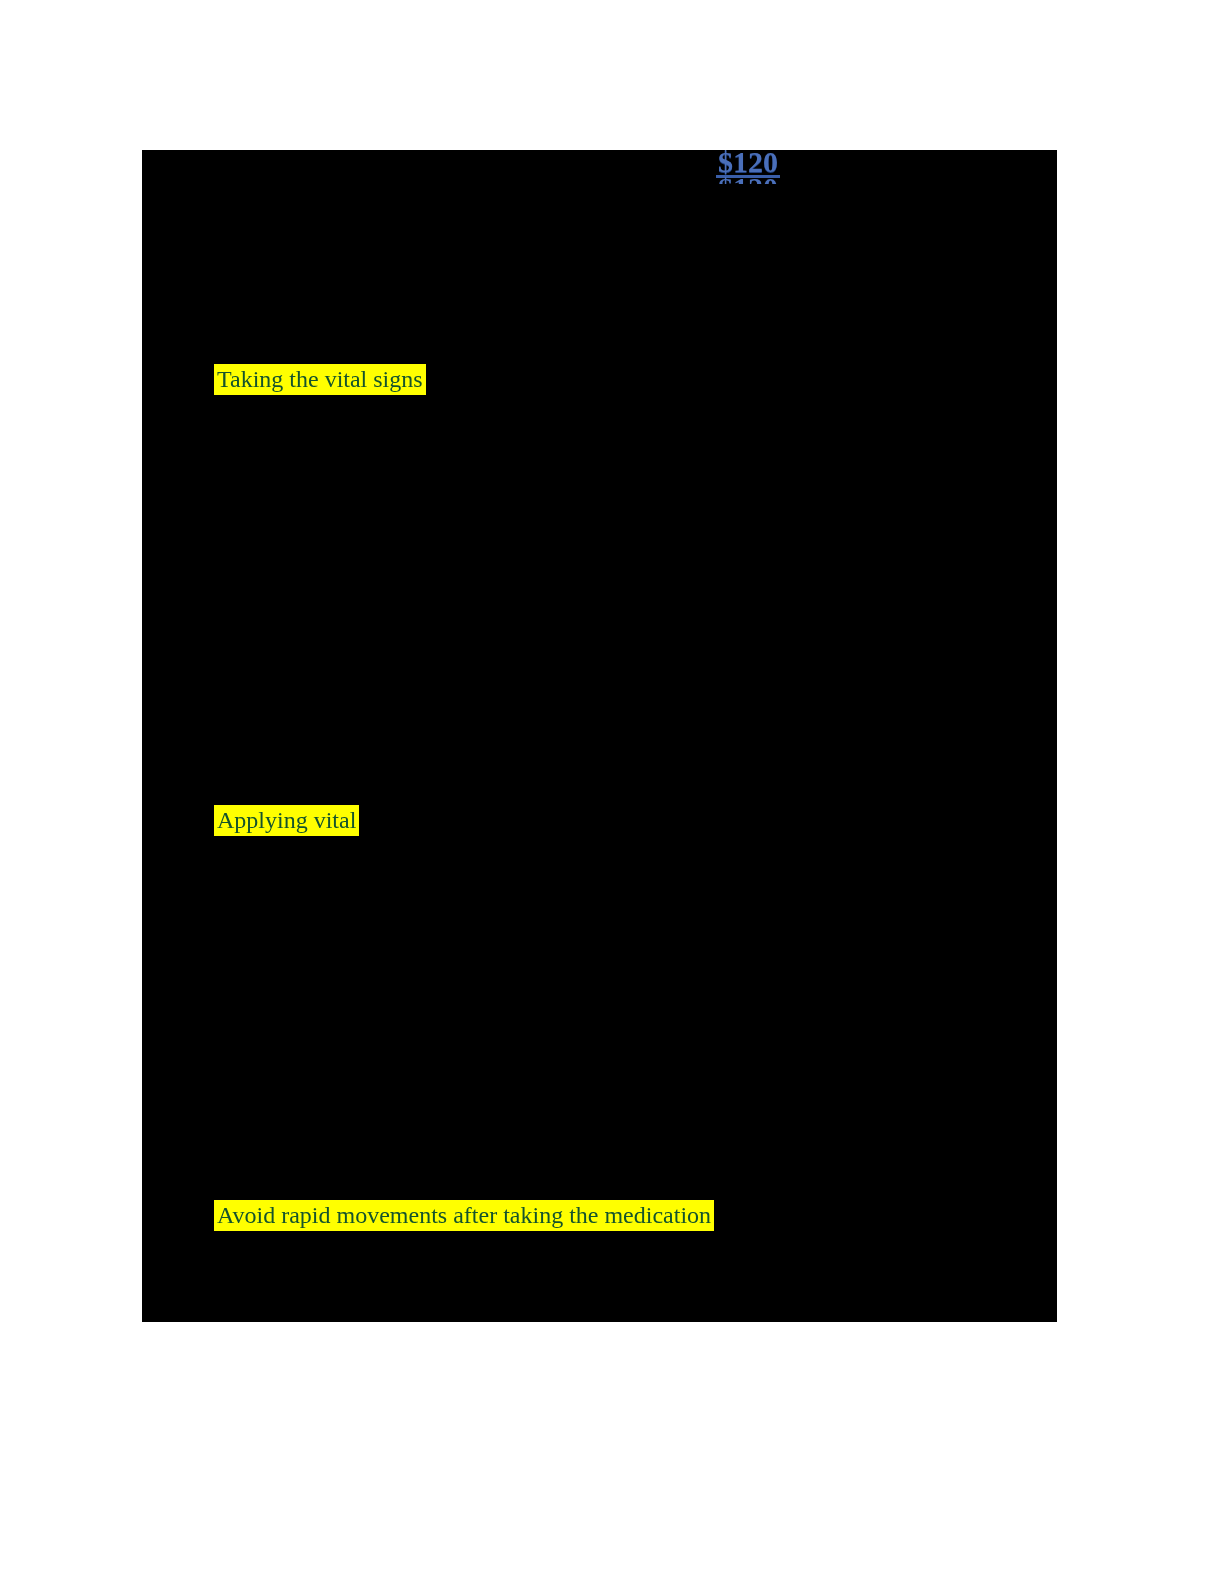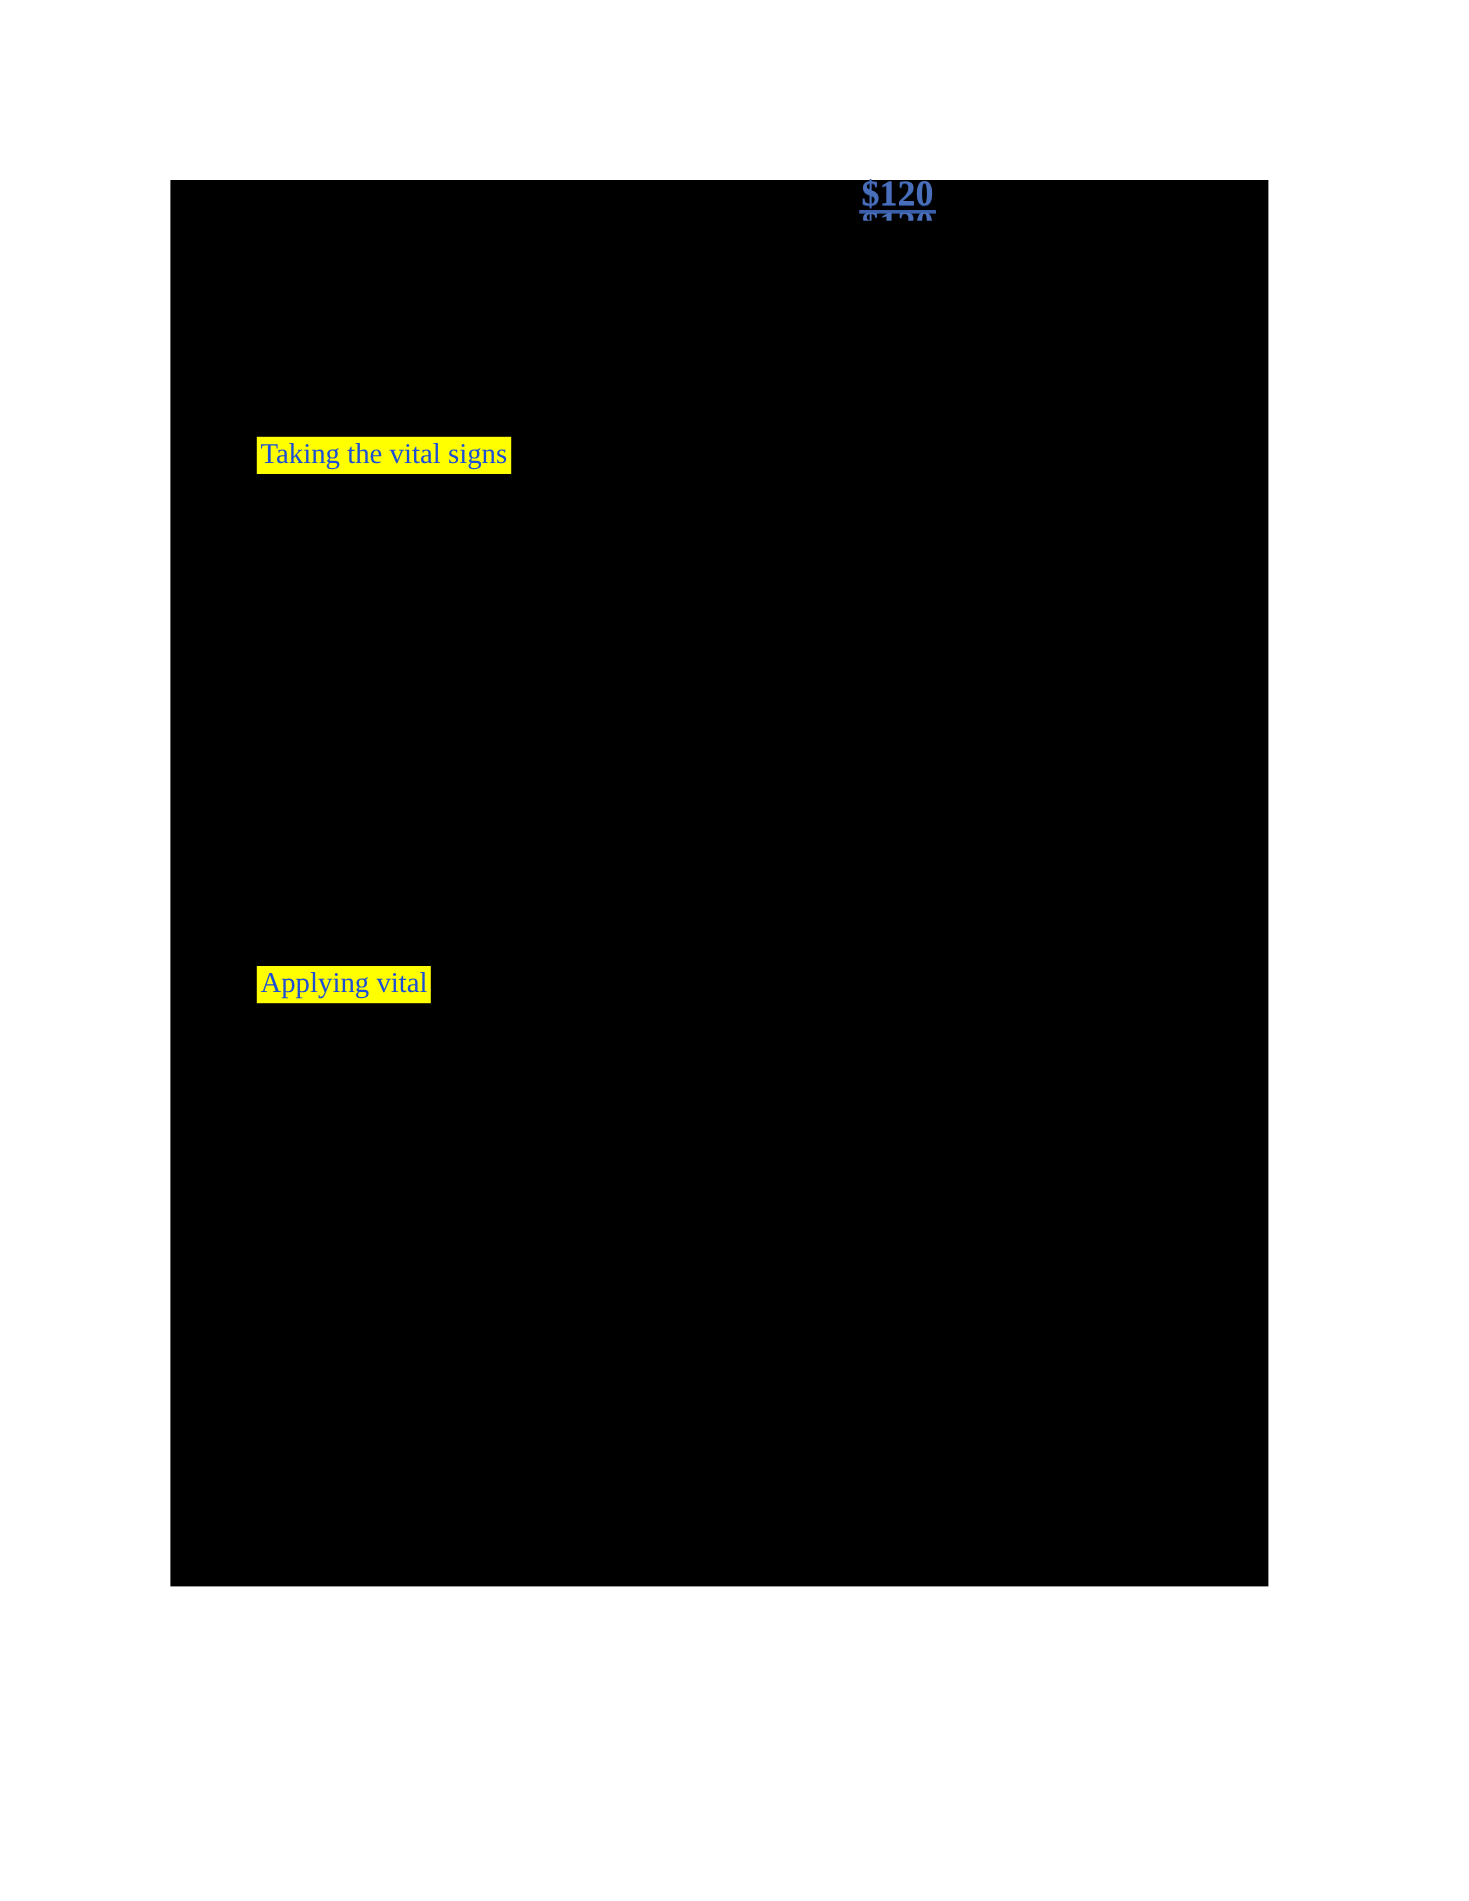--- a/index.html
+++ b/index.html
@@ -52,21 +52,21 @@
     line-height: 27px;
     font-weight: bold;
     color: #4a6fba;
     margin-top: -3px;
     white-space: nowrap;
   }
   .hl {
     position: absolute;
     display: inline-block;
     background: #ffff00;
-    color: #1d4ed8;
+    color: #14532d;
     font-size: 24px;
     line-height: 31px;
     padding: 0 3px;
     white-space: nowrap;
   }
   .hl-1 { left: 72px; top: 214px; }   
   .hl-2 { left: 72px; top: 655px; }   
   .hl-3 { left: 72px; top: 1050px; }  
 </style>
 </head>
@@ -78,15 +78,16 @@
     <a class="price-link">$120</a>
 
     <div class="price-echo">
       <span>$120</span>
     </div>
 
     <div class="hl hl-1">Taking the vital signs</div>
 
     <div class="hl hl-2">Applying vital</div>
 
+    <div class="hl hl-3">Avoid rapid movements after taking the medication</div>
 
   </div>
 </div>
 
 </body></html>

